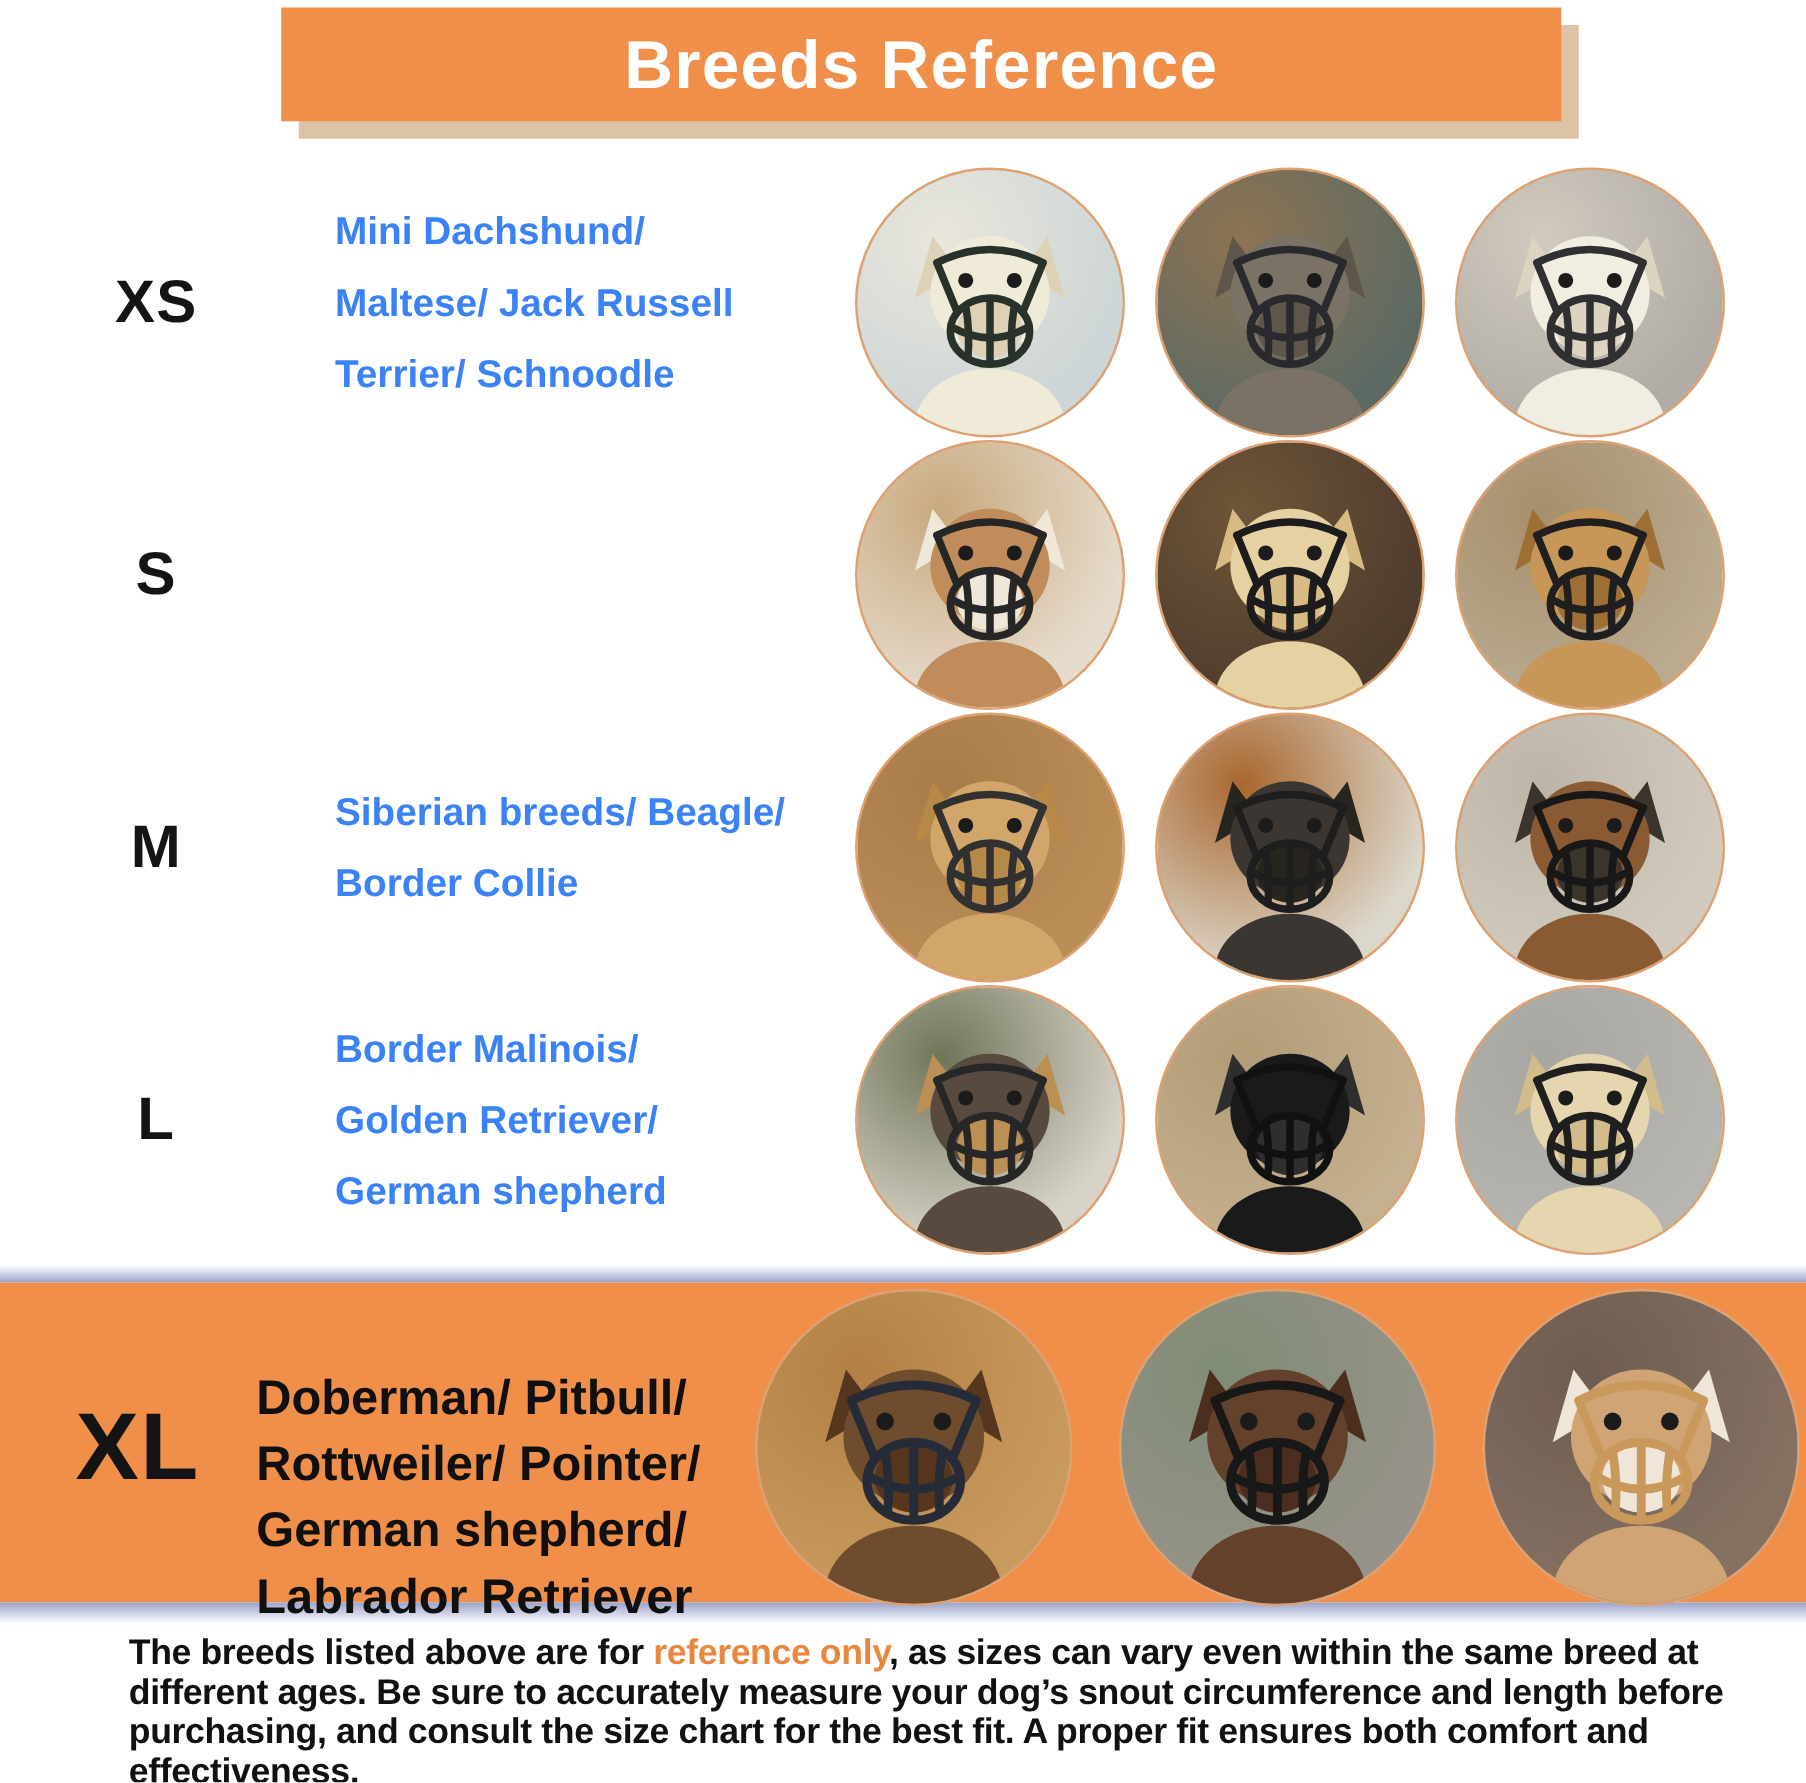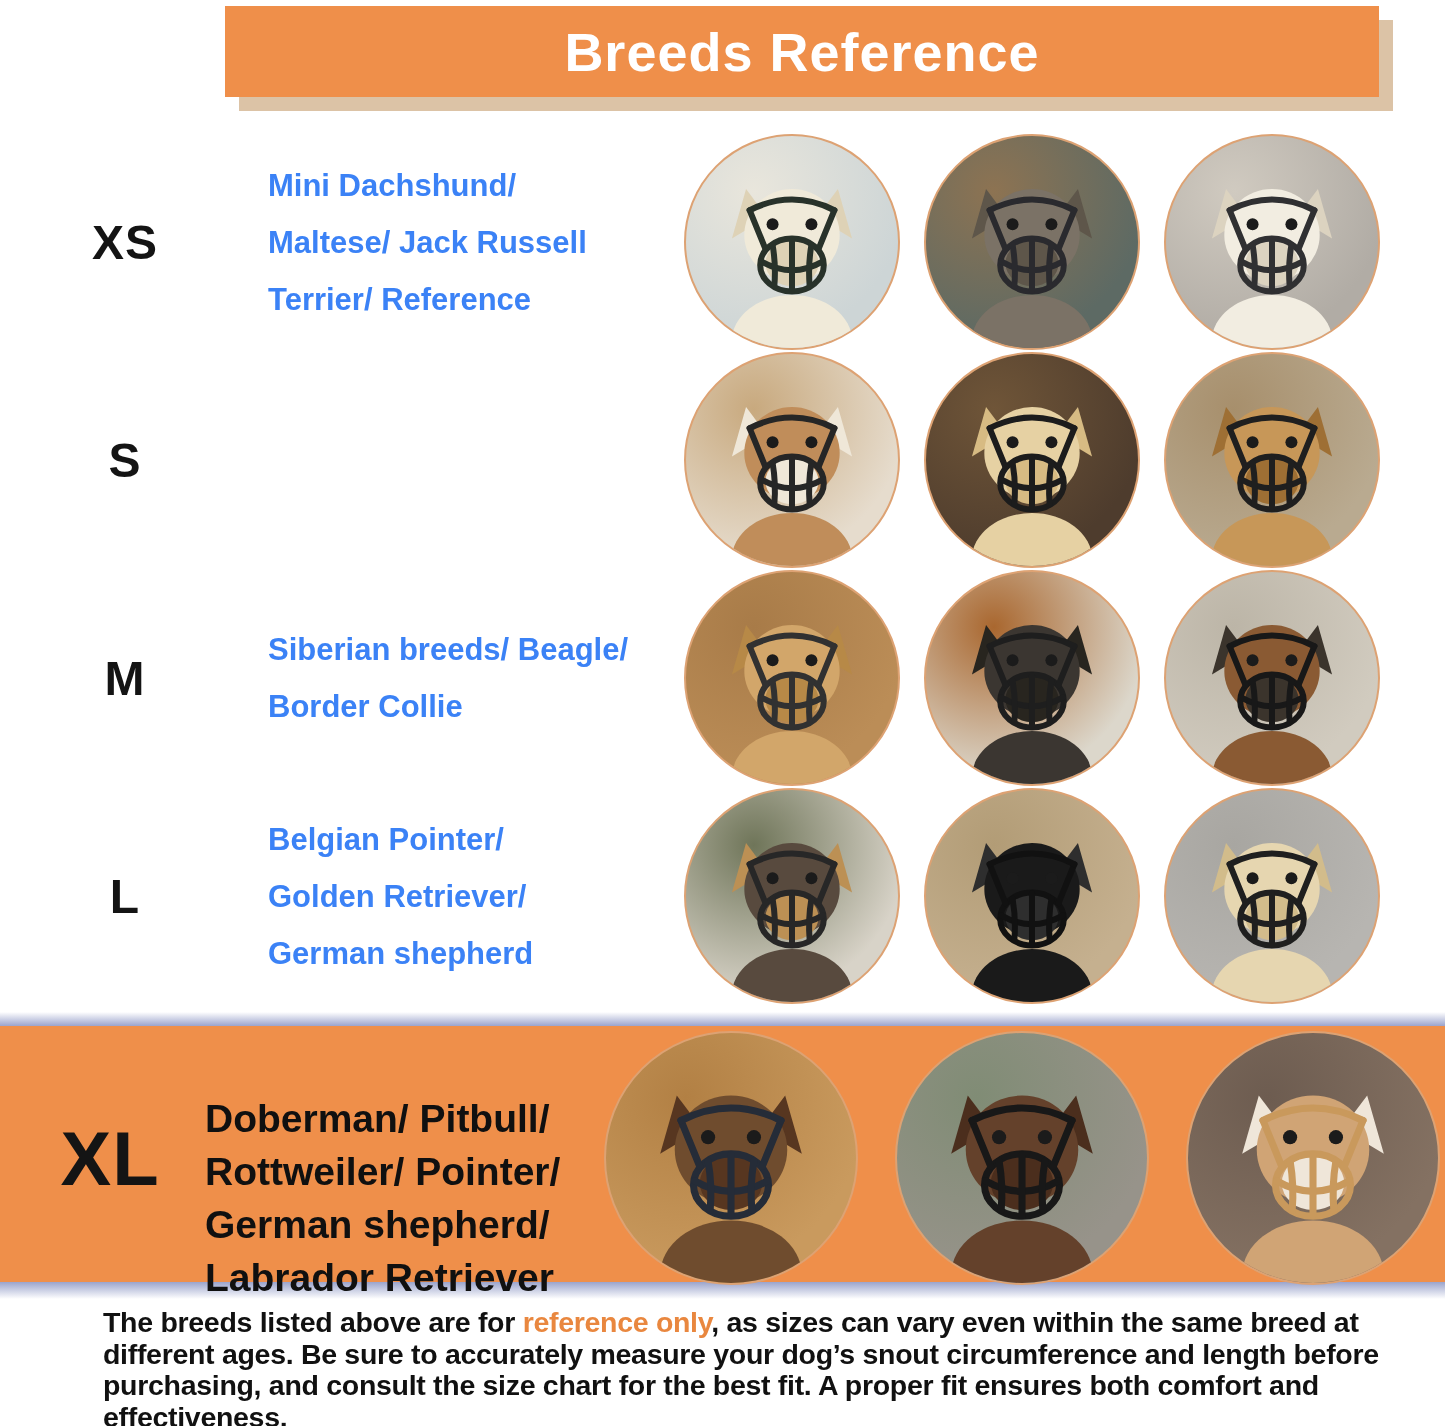--- a/index.html
+++ b/index.html
@@ -2,21 +2,21 @@
 <html><head>
 <meta charset="utf-8">
 <style>
   html,body{margin:0;padding:0;background:#ffffff;}
   .page{
     position:relative;width:1445px;height:1426px;background:#ffffff;overflow:hidden;
     font-family:"Liberation Sans", sans-serif;color:#161616;
   }
   
   .header{
-    position:absolute;left:225px;top:6px;width:1154px;height:91px;
+    position:absolute;left:225px;top:6px;width:1024px;height:91px;
     background:#EF8F4A;box-shadow:14px 14px 0 0 #DCC3A6;
     display:flex;align-items:center;justify-content:center;
   }
   .title{
     font-size:54px;font-weight:800;color:#ffffff;letter-spacing:1px;
   }
   
   .row{position:absolute;left:0;width:1445px;height:212px;z-index:3;}
   .row-xs{top:136px;}
   .row-s{top:354px;}
@@ -63,21 +63,21 @@
 
   <div class="header">
     <div class="title">Breeds Reference</div>
   </div>
 
   <section class="row row-xs">
     <div class="size-label">XS</div>
     <div class="breeds">
       <div>Mini Dachshund/</div>
       <div>Maltese/ Jack Russell</div>
-      <div>Terrier/ Reference</div>
+      <div>Terrier/ Schnoodle</div>
     </div>
     <div class="photos">
         <div class="photo" title="cream white puppy wearing black basket muzzle" style="background: radial-gradient(circle at 32% 26%, rgb(233, 230, 220) 0%, rgb(205, 213, 214) 72%);">
           <svg viewBox="0 0 120 120" xmlns="http://www.w3.org/2000/svg">
             <path d="M34,30 L26,58 Q36,52 46,46 Z" fill="#ded2b6"></path>
             <path d="M86,30 L94,58 Q84,52 74,46 Z" fill="#ded2b6"></path>
             <ellipse cx="60" cy="56" rx="27" ry="26" fill="#f0ead9"></ellipse>
             <ellipse cx="60" cy="116" rx="34" ry="26" fill="#f0ead9"></ellipse>
             <circle cx="49" cy="50" r="3.4" fill="#1b1b1b"></circle>
             <circle cx="71" cy="50" r="3.4" fill="#1b1b1b"></circle>
@@ -277,21 +277,21 @@
               <path d="M36,42 Q60,30 84,42"></path>
             </g>
           </svg>
         </div>
       </div>
   </section>
 
   <section class="row row-l">
     <div class="size-label">L</div>
     <div class="breeds">
-      <div>Belgian Pointer/</div>
+      <div>Border Malinois/</div>
       <div>Golden Retriever/</div>
       <div>German shepherd</div>
     </div>
     <div class="photos">
         <div class="photo" title="german shepherd wearing black basket muzzle" style="background: radial-gradient(circle at 32% 26%, rgb(111, 117, 89) 0%, rgb(216, 211, 200) 72%);">
           <svg viewBox="0 0 120 120" xmlns="http://www.w3.org/2000/svg">
             <path d="M34,30 L26,58 Q36,52 46,46 Z" fill="#bc9054"></path>
             <path d="M86,30 L94,58 Q84,52 74,46 Z" fill="#bc9054"></path>
             <ellipse cx="60" cy="56" rx="27" ry="26" fill="#584a3e"></ellipse>
             <ellipse cx="60" cy="116" rx="34" ry="26" fill="#584a3e"></ellipse>

